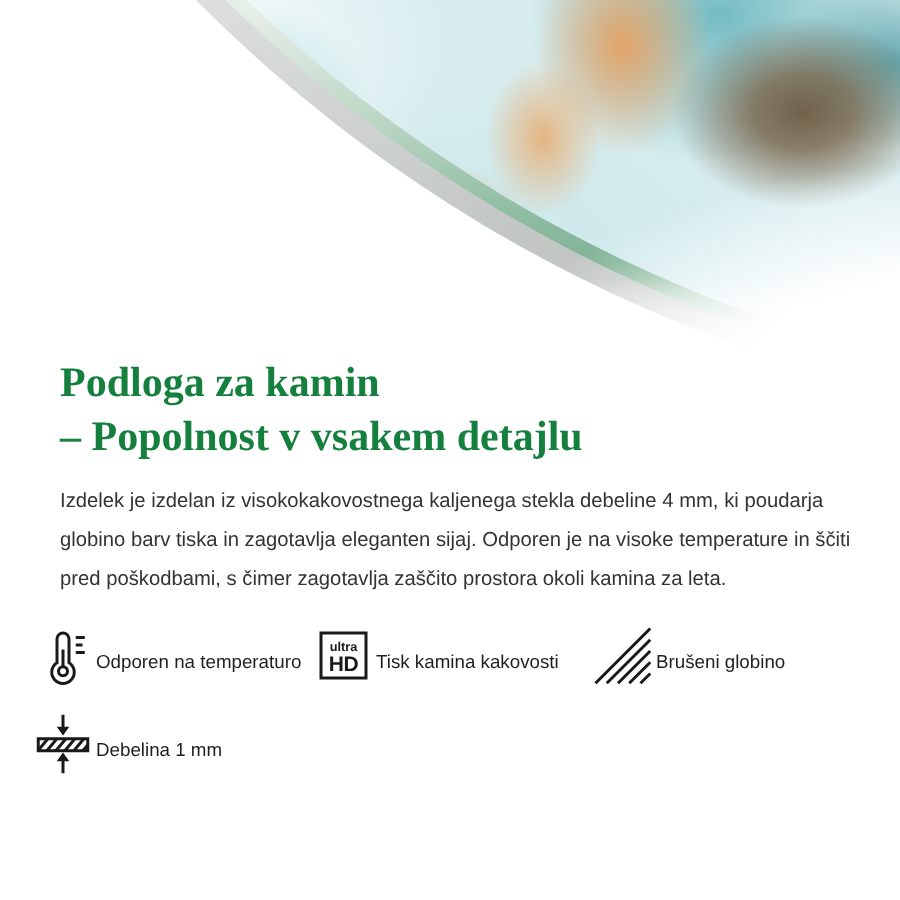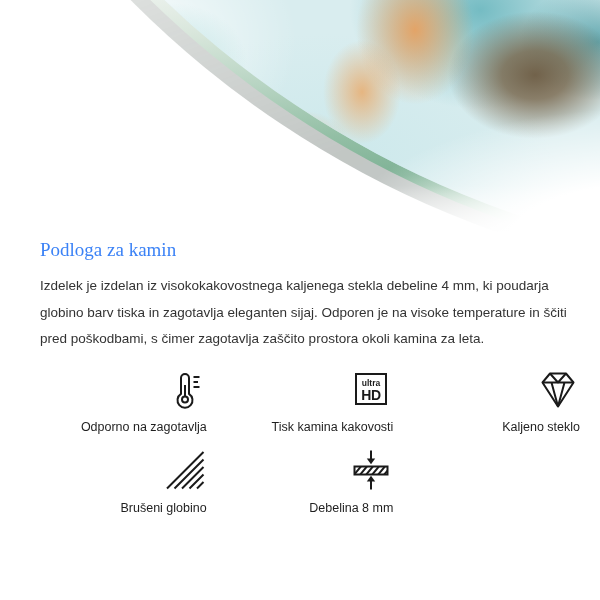--- a/index.html
+++ b/index.html
@@ -51,34 +51,34 @@
     content:""; position:absolute; left:50%; top:50%;
     background: linear-gradient(90deg, rgba(255,255,255,0) 0%, #ffffff 50%, rgba(255,255,255,0) 100%);
   }
   .sparkle::before { width:92px; height:2px; transform:translate(-50%,-50%) rotate(33deg); }
   .sparkle::after  { width:48px; height:2px; transform:translate(-50%,-50%) rotate(-57deg); }
 
   
   .content { padding:0 40px; }
   .title {
     margin-top:6px;
-    font-family:"Liberation Serif", serif; font-weight:400;
-    font-size:19px; line-height:1.28; color:#3b82f6;
+    font-family:"Liberation Serif", serif; font-weight:700;
+    font-size:28px; line-height:1.28; color:#15803d;
   }
   .description {
     margin-top:11px; width:535px;
     font-size:13.5px; line-height:1.95; color:#333333;
   }
 
   
   .features {
     margin:14px 20px 0;
     display:grid; grid-template-columns:repeat(3,1fr); row-gap:13px;
   }
-  .feature { display:flex; flex-direction:column; align-items:flex-end; }
+  .feature { display:flex; flex-direction:row; align-items:center; }
   .icon-box { height:46px; display:flex; align-items:center; justify-content:center; }
   .icon-box svg { display:block; }
   .feature-label { margin-top:8px; font-size:12.5px; color:#1f1f1f; text-align:center; }
 
   .ico { stroke:#1a1a1a; fill:none; stroke-width:2; }
   .ico-fill { fill:#1a1a1a; stroke:none; }
   .hd-top { font-size:8.5px; font-weight:600; fill:#1a1a1a; }
   .hd-bottom { font-size:14px; font-weight:700; fill:#1a1a1a; letter-spacing:-0.3px; }
 </style>
 </head>
@@ -88,59 +88,51 @@
   <div class="rim-shadow"></div>
   <div class="glass-edge"></div>
   <div class="artwork"></div>
   <div class="hero-fade"></div>
   <div class="sparkle"></div>
 </div>
 
 <div class="content">
   <h1 class="title">
     <span>Podloga za kamin</span><br>
+    <span>– Popolnost v vsakem detajlu</span>
   </h1>
   <p class="description">Izdelek je izdelan iz visokokakovostnega kaljenega stekla debeline 4 mm, ki poudarja globino barv tiska in zagotavlja eleganten sijaj. Odporen je na visoke temperature in ščiti pred poškodbami, s čimer zagotavlja zaščito prostora okoli kamina za leta.</p>
 </div>
 
 <div class="features">
 
   <div class="feature">
     <div class="icon-box">
       <svg width="44" height="44" viewBox="0 0 44 44">
         <path class="ico" d="M18,26.8 V11 a4,4 0 0 1 8,0 V26.8 a7.5,7.5 0 1 1 -8,0 Z"></path>
         <circle class="ico" cx="22" cy="32.5" r="3"></circle>
         <path class="ico" d="M22,18 V29.5"></path>
         <path class="ico" d="M30.5,10 h6 M30.5,15 h4.5 M30.5,20 h6"></path>
       </svg>
     </div>
-    <div class="feature-label">Odporno na zagotavlja</div>
+    <div class="feature-label">Odporen na temperaturo</div>
   </div>
 
   <div class="feature">
     <div class="icon-box">
       <svg width="44" height="44" viewBox="0 0 44 44">
         <rect class="ico" x="7" y="7" width="30" height="30" stroke-width="2.2"></rect>
         <text class="hd-top" x="22" y="19" text-anchor="middle">ultra</text>
         <text class="hd-bottom" x="22" y="32.5" text-anchor="middle">HD</text>
       </svg>
     </div>
     <div class="feature-label">Tisk kamina kakovosti</div>
   </div>
 
 
-  <div class="feature">
-    <div class="icon-box">
-      <svg width="44" height="44" viewBox="0 0 44 44">
-        <path class="ico" stroke-linejoin="round" d="M6.5,15.5 L14,6.5 H30 L37.5,15.5 L22,39.5 Z"></path>
-        <path class="ico" d="M6.5,15.5 H37.5 M14,6.5 L22,15.5 L30,6.5 M15.5,15.5 L22,39.5 M28.5,15.5 L22,39.5"></path>
-      </svg>
-    </div>
-    <div class="feature-label">Kaljeno steklo</div>
-  </div>
 
   <div class="feature">
     <div class="icon-box">
       <svg width="44" height="44" viewBox="0 0 44 44">
         <path class="ico" stroke-width="2.8" d="M4,40.5 L40.5,4 M11.5,40.5 L40.5,11.5 M19,40.5 L40.5,19 M26.5,40.5 L40.5,26.5 M34,40.5 L40.5,34"></path>
       </svg>
     </div>
     <div class="feature-label">Brušeni globino</div>
   </div>
 
@@ -155,16 +147,16 @@
         <rect class="ico" x="5.5" y="18.5" width="33" height="8"></rect>
         <g clip-path="url(#barclip)">
           <path class="ico" d="M4,28 L14,16 M10,28 L20,16 M16,28 L26,16 M22,28 L32,16 M28,28 L38,16 M34,28 L44,16"></path>
         </g>
         <path class="ico" d="M22,2.5 V11"></path>
         <polygon class="ico-fill" points="17.8,10.5 26.2,10.5 22,16.3"></polygon>
         <path class="ico" d="M22,41.5 V33"></path>
         <polygon class="ico-fill" points="17.8,33.5 26.2,33.5 22,27.7"></polygon>
       </svg>
     </div>
-    <div class="feature-label">Debelina 8 mm</div>
+    <div class="feature-label">Debelina 1 mm</div>
   </div>
 
 </div>
 
 </body></html>

